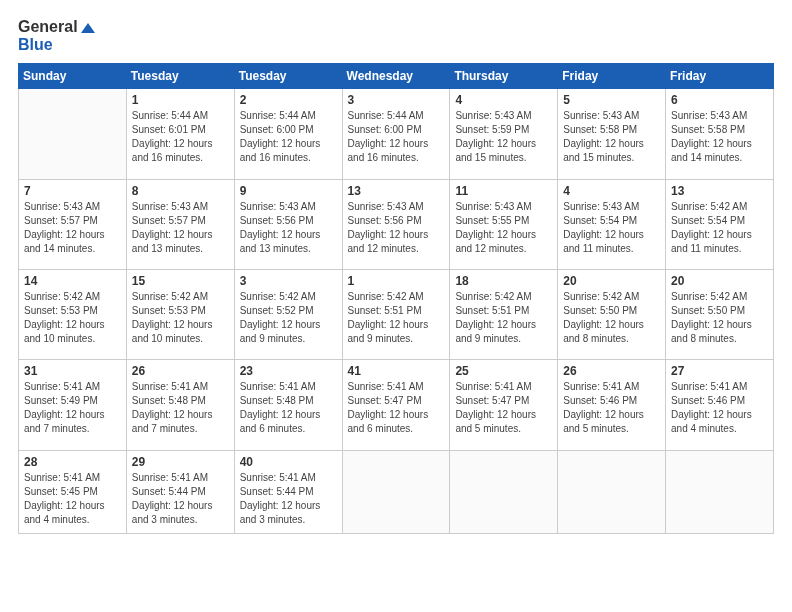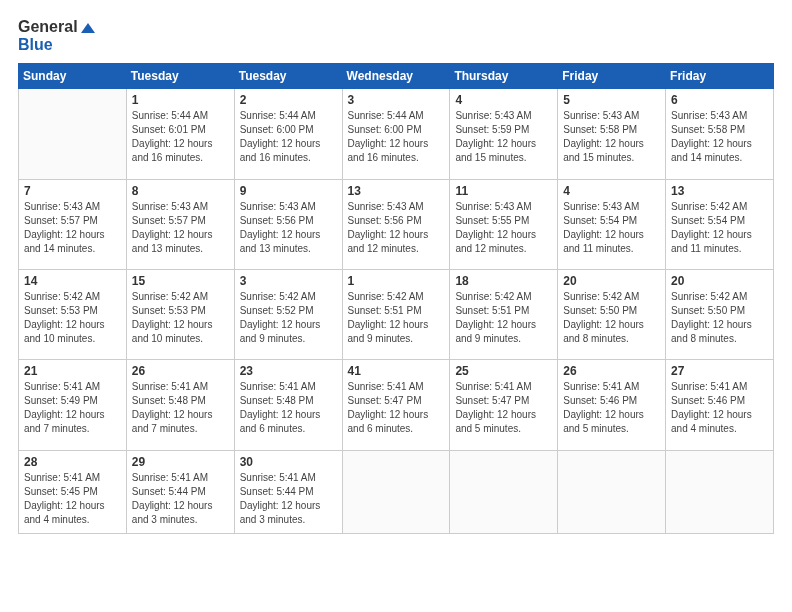--- a/index.html
+++ b/index.html
@@ -250,21 +250,21 @@
           <td>
             <span class="day-num">20</span>
             <div class="day-info" style="white-space: pre-line;">Sunrise: 5:42 AM
 Sunset: 5:50 PM
 Daylight: 12 hours
 and 8 minutes.</div>
           </td>
         </tr>
         <tr>
           <td>
-            <span class="day-num">21</span>
+            <span class="day-num">31</span>
             <div class="day-info" style="white-space: pre-line;">Sunrise: 5:41 AM
 Sunset: 5:49 PM
 Daylight: 12 hours
 and 7 minutes.</div>
           </td>
           <td>
             <span class="day-num">26</span>
             <div class="day-info" style="white-space: pre-line;">Sunrise: 5:41 AM
 Sunset: 5:48 PM
 Daylight: 12 hours
@@ -315,21 +315,21 @@
 and 4 minutes.</div>
           </td>
           <td>
             <span class="day-num">29</span>
             <div class="day-info" style="white-space: pre-line;">Sunrise: 5:41 AM
 Sunset: 5:44 PM
 Daylight: 12 hours
 and 3 minutes.</div>
           </td>
           <td>
-            <span class="day-num">30</span>
+            <span class="day-num">40</span>
             <div class="day-info" style="white-space: pre-line;">Sunrise: 5:41 AM
 Sunset: 5:44 PM
 Daylight: 12 hours
 and 3 minutes.</div>
           </td>
           <td class="empty"></td>
           <td class="empty"></td>
           <td class="empty"></td>
           <td class="empty"></td>
         </tr>

